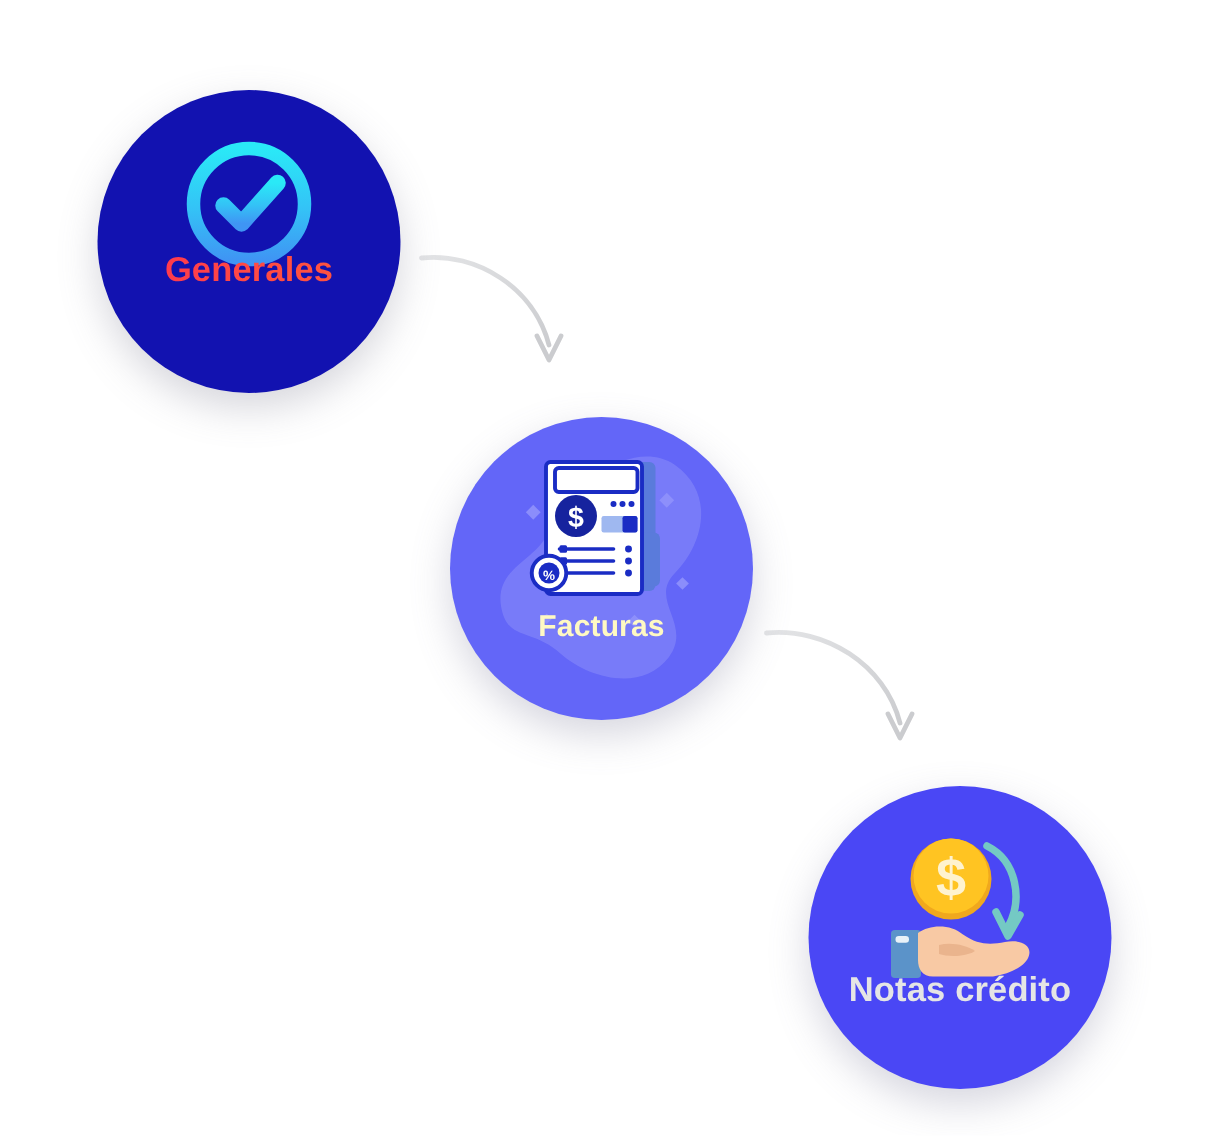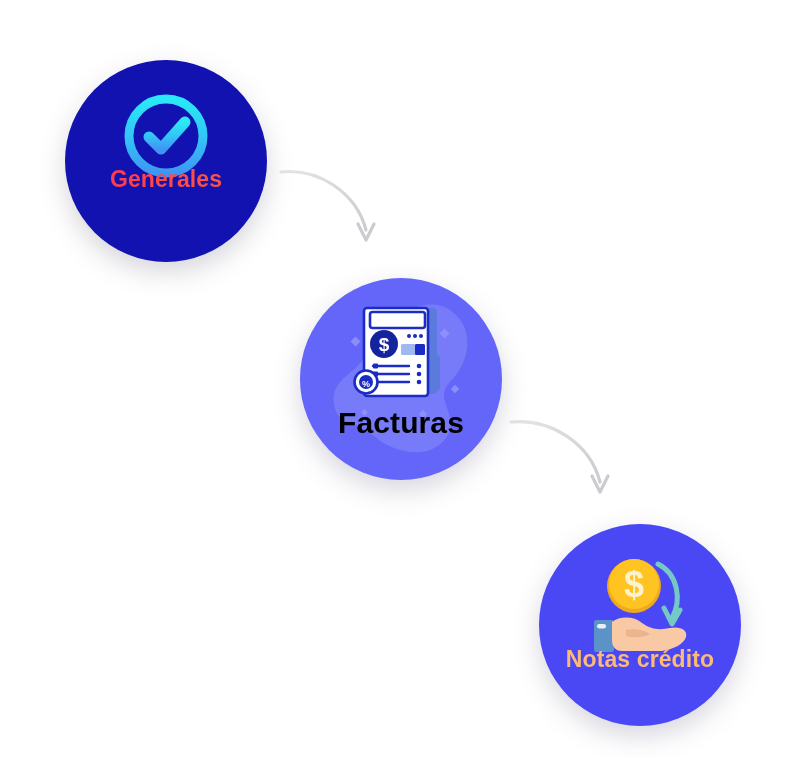--- a/index.html
+++ b/index.html
@@ -28,30 +28,30 @@
   }
   #node-generales .node-label{top:108px;font-size:23px;}
 
   
   #node-facturas{
     left:300px;top:258px;width:202px;height:202px;
     background:#6366f8;
     box-shadow:0 10px 26px rgba(120,120,150,.30);
     overflow:hidden;
   }
-  #node-facturas .node-label{top:130px;font-size:30px;color:#000000;}
+  #node-facturas .node-label{top:130px;font-size:20px;color:#fef9c3;}
 
   
   #node-notas{
     left:539px;top:504px;width:202px;height:202px;
     background:#4a47f5;
     box-shadow:0 10px 26px rgba(120,120,150,.30);
     overflow:hidden;
   }
-  #node-notas .node-label{top:124px;font-size:23px;color:#fdba74;}
+  #node-notas .node-label{top:124px;font-size:23px;color:#e5e5e5;}
 
   .icon-wrap{position:absolute;left:0;right:0;display:flex;justify-content:center;}
   #ic1{top:28px;}
   #ic2{top:22px;}
   #ic3{top:26px;}
 
   .arrow{position:absolute;pointer-events:none;}
   #arrow-1{left:278px;top:142px;}
   #arrow-2{left:508px;top:390px;}
 

